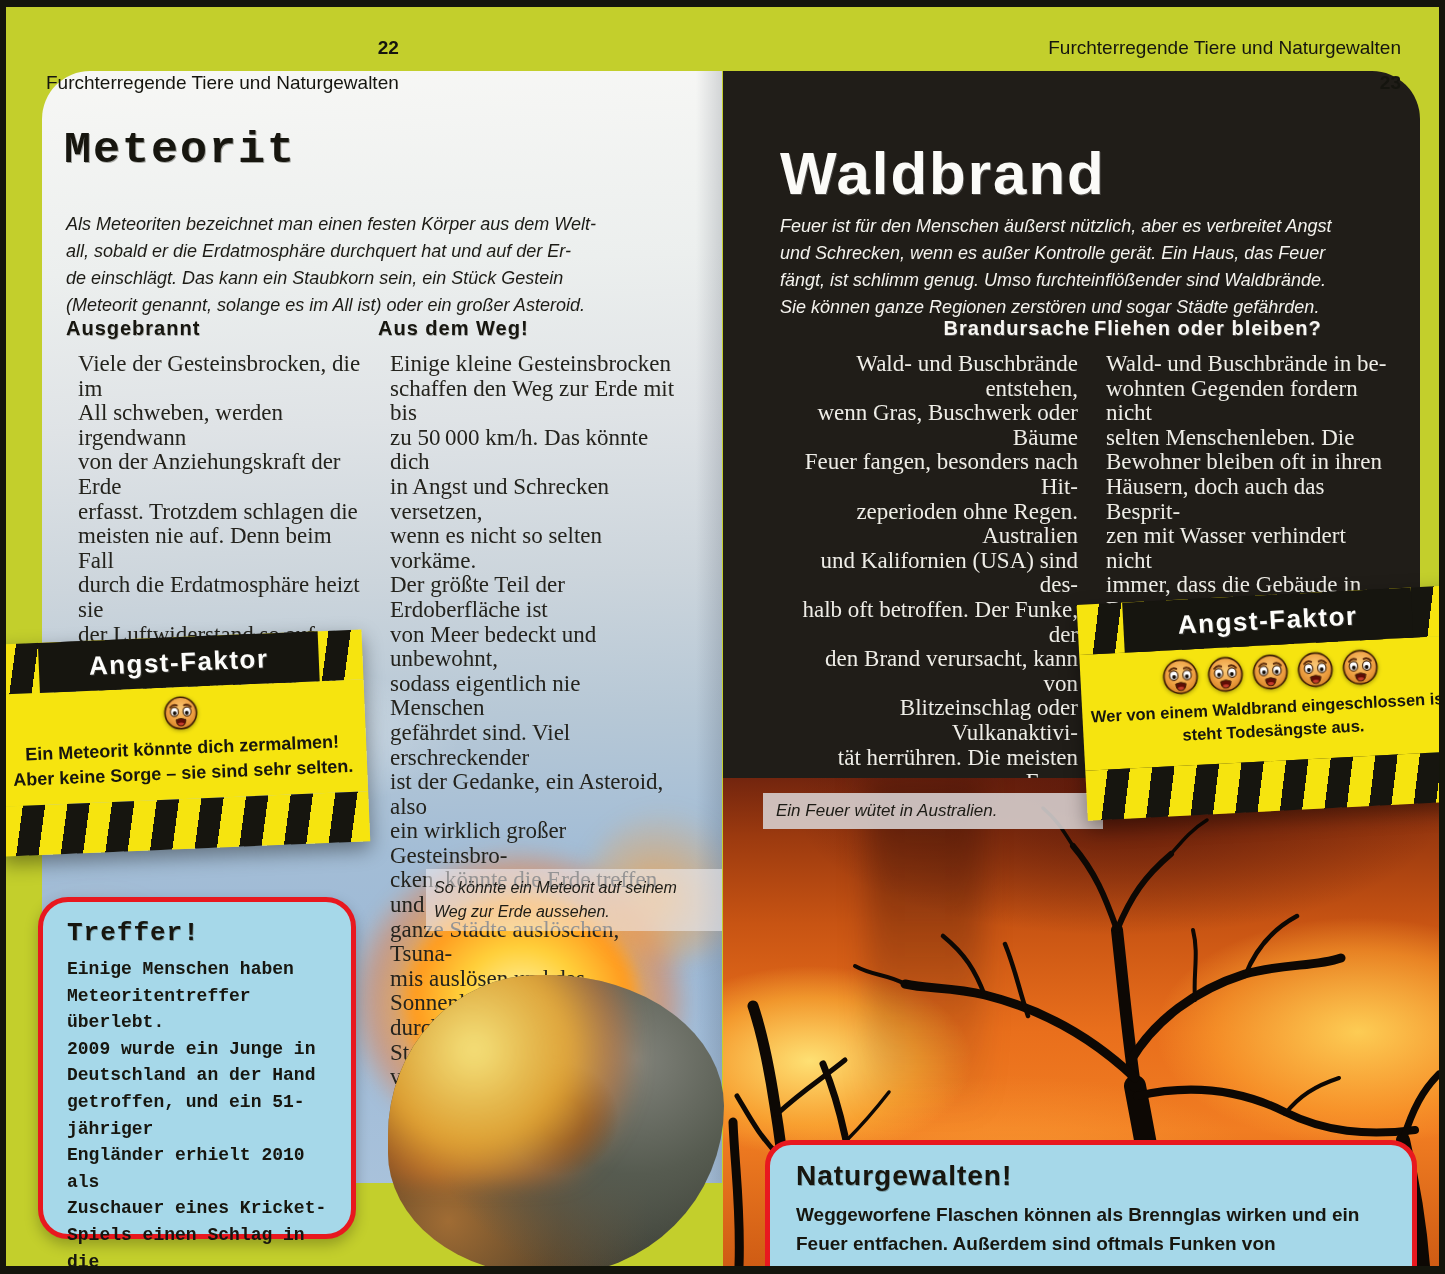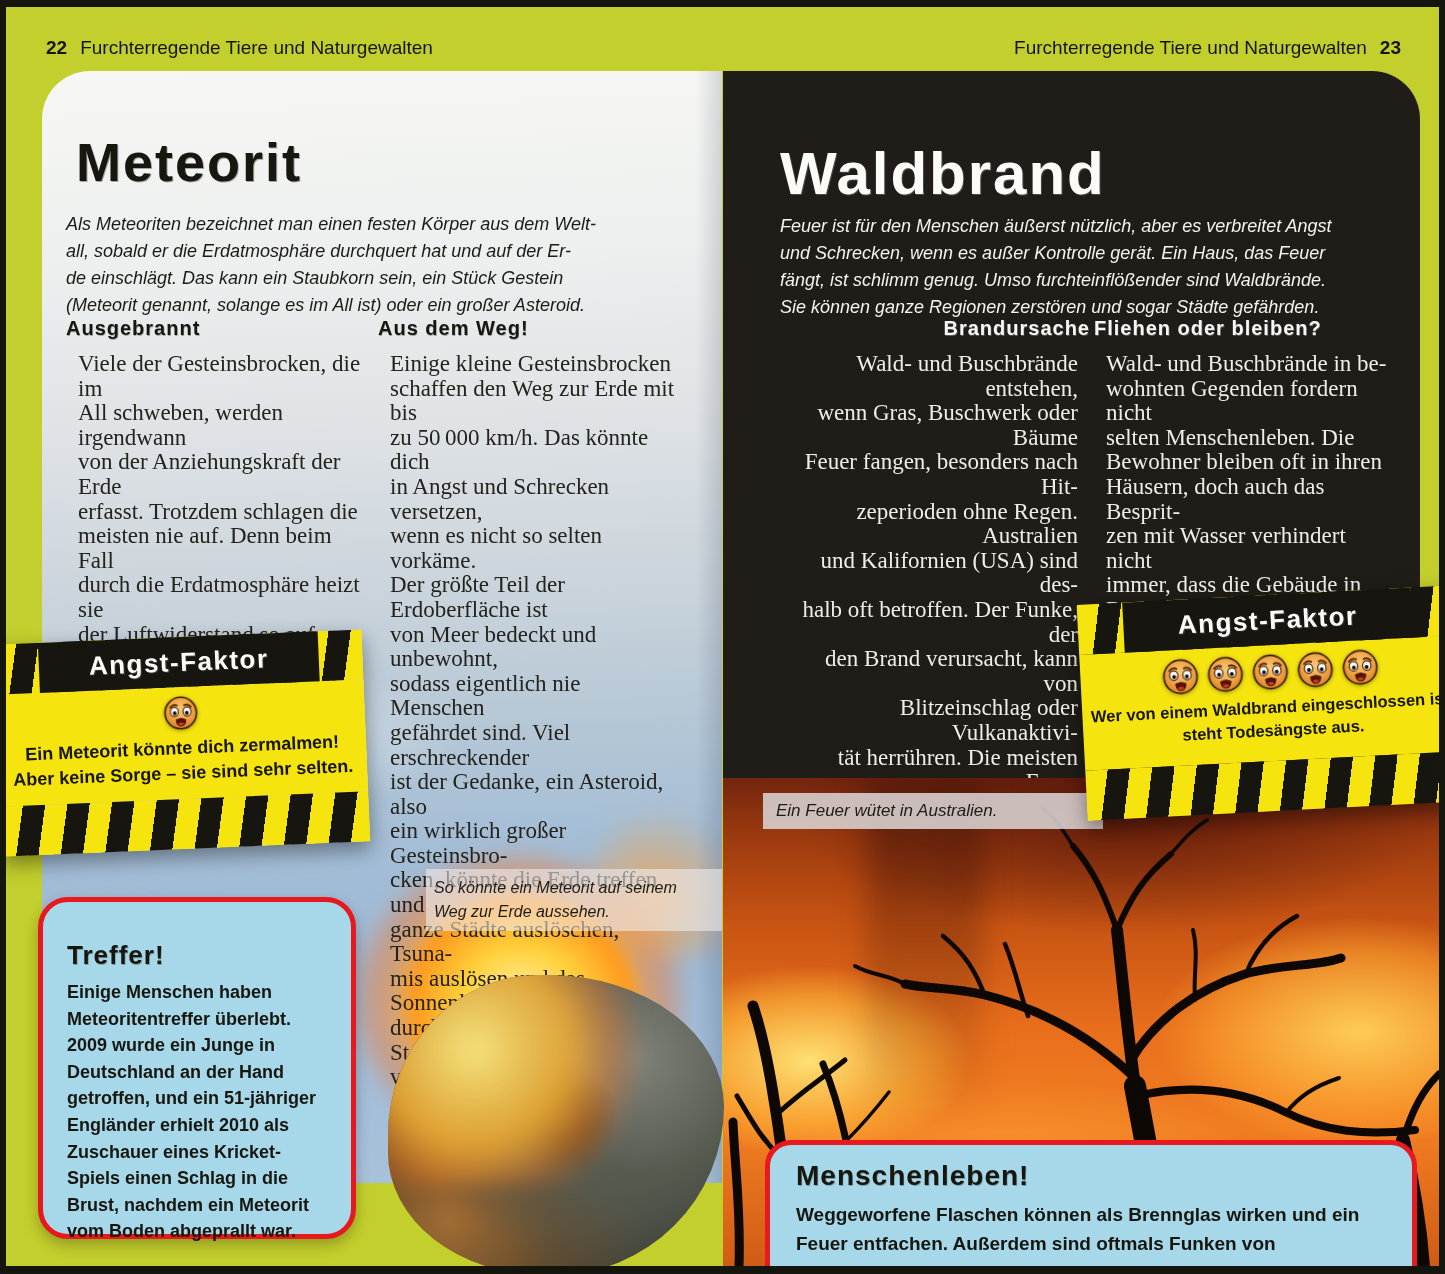--- a/index.html
+++ b/index.html
@@ -5,37 +5,37 @@
 <style>
   html,body{margin:0;padding:0;}
   body{
     width:1445px;height:1274px;position:relative;overflow:hidden;
     background:#14150c;
     font-family:"Liberation Sans","DejaVu Sans",sans-serif;
   }
   .spread{position:absolute;left:6px;top:7px;width:1433px;height:1259px;background:#c3cf2c;overflow:hidden;}
 
   
-  .page-header{position:absolute;top:30px;display:flex;gap:13px;align-items:flex-end;font-size:19px;color:#15150f;z-index:6;}
+  .page-header{position:absolute;top:30px;display:flex;gap:13px;align-items:flex-end;font-size:19px;color:#15150f;z-index:6;flex-direction:column;}
   .page-header .num{font-weight:bold;}
   .header-left{left:40px;}
   .header-right{right:38px;}
 
   
   .content-left{
     position:absolute;left:36px;top:64px;width:680px;height:1112px;
     border-top-left-radius:48px;overflow:hidden;z-index:1;
     background:
       radial-gradient(ellipse 45% 10% at 30% 60%, rgba(255,255,255,.45), transparent 70%),
       linear-gradient(178deg,#f7f7f5 0%,#ecefee 18%,#dfe3e6 32%,#ccd5dc 46%,#b7c8d6 58%,#a3bdd6 70%,#9db9d6 80%,#a9c2db 100%);
   }
   .content-left::after{content:"";position:absolute;right:0;top:0;bottom:0;width:26px;
     background:linear-gradient(90deg,rgba(30,40,60,0),rgba(30,40,60,.16));}
-  .title-black{position:absolute;left:34px;top:24px;font-size:54px;font-weight:bold;letter-spacing:2px;color:#17160f;
-    text-shadow:1px 1px 0 rgba(23,22,15,.35);}
+  .title-black{position:absolute;left:22px;top:24px;font-size:45px;font-weight:bold;letter-spacing:2px;color:#17160f;
+    text-shadow:1px 1px 0 rgba(23,22,15,.35);font-family:Liberation Mono, monospace;}
   .intro{position:absolute;left:24px;top:122px;width:645px;font-size:18px;font-weight:normal;font-style:italic;
     line-height:27px;color:#1c1b15;white-space:pre-line;}
   .col{position:absolute;top:246px;width:310px;color:#24231d;}
   .col .col-head{font-size:20px;font-weight:bold;letter-spacing:1px;margin:0 0 7px 0;color:#17160f;
     text-shadow:.6px .6px 0 rgba(23,22,15,.3);}
   .col .col-body{font-size:23px;line-height:24.6px;white-space:pre-line;margin:12px;font-family:Liberation Serif, serif;}
   .col-1{left:24px;} .col-2{left:336px;}
 
   
   .glow-left{position:absolute;left:-60px;top:760px;width:330px;height:430px;
@@ -83,21 +83,21 @@
   .angst-text{font-weight:bold;white-space:pre-line;margin-top:5px;}
   .angst-left .angst-text{font-size:18px;line-height:25px;}
   .angst-right .angst-text{font-size:16.5px;line-height:23px;}
   .angst-bottom{height:50px;}
   .emoji-row{display:flex;justify-content:center;gap:7px;}
   .emoji{width:36px;height:36px;filter:drop-shadow(0 1px 2px rgba(0,0,0,.35));}
   .angst-right .emoji{width:38px;height:38px;}
 
   
   .fact-box{position:absolute;background:#a6d8e9;border:5px solid #e8181f;z-index:5;box-sizing:border-box;color:#17160f;}
-  .fact-left{left:32px;top:890px;width:318px;height:342px;border-radius:30px;padding:38px 24px;box-shadow:0 6px 14px rgba(0,0,0,.25);}
+  .fact-left{left:32px;top:890px;width:318px;height:342px;border-radius:30px;padding:16px 24px;box-shadow:0 6px 14px rgba(0,0,0,.25);font-family:Liberation Mono, monospace;}
   .fact-right{left:759px;top:1133px;width:652px;height:160px;border-radius:26px;padding:15px 26px;}
   .fact-title{font-size:26px;font-weight:bold;letter-spacing:1px;margin:0 0 8px 0;
     text-shadow:.7px .7px 0 rgba(23,22,15,.3);}
   .fact-right .fact-title{font-size:28px;}
   .fact-body{font-size:18px;font-weight:bold;line-height:26.6px;white-space:pre-line;margin:0;}
   .fact-right .fact-body{font-size:19px;line-height:29px;}
 
   
   .content-right{position:absolute;left:717px;top:64px;width:697px;bottom:16px;background:#201d18;
     border-top-right-radius:48px;z-index:1;}
@@ -334,19 +334,19 @@
             <use href="#fear-face"></use>
           </svg>
         </div>
       <div class="angst-text">Wer von einem Waldbrand eingeschlossen ist,
 steht Todesängste aus.</div>
     </div>
     <div class="angst-bottom hz"></div>
   </div>
 
   <div class="fact-box fact-right">
-    <h3 class="fact-title">Menschenleben!</h3>
+    <h3 class="fact-title">Naturgewalten!</h3>
     <p class="fact-body">Weggeworfene Flaschen können als Brennglas wirken und ein
 Feuer entfachen. Außerdem sind oftmals Funken von Lagerfeuern
 Auslöser verheerender Brände.</p>
   </div>
 
 </div>
 
 </body></html>

